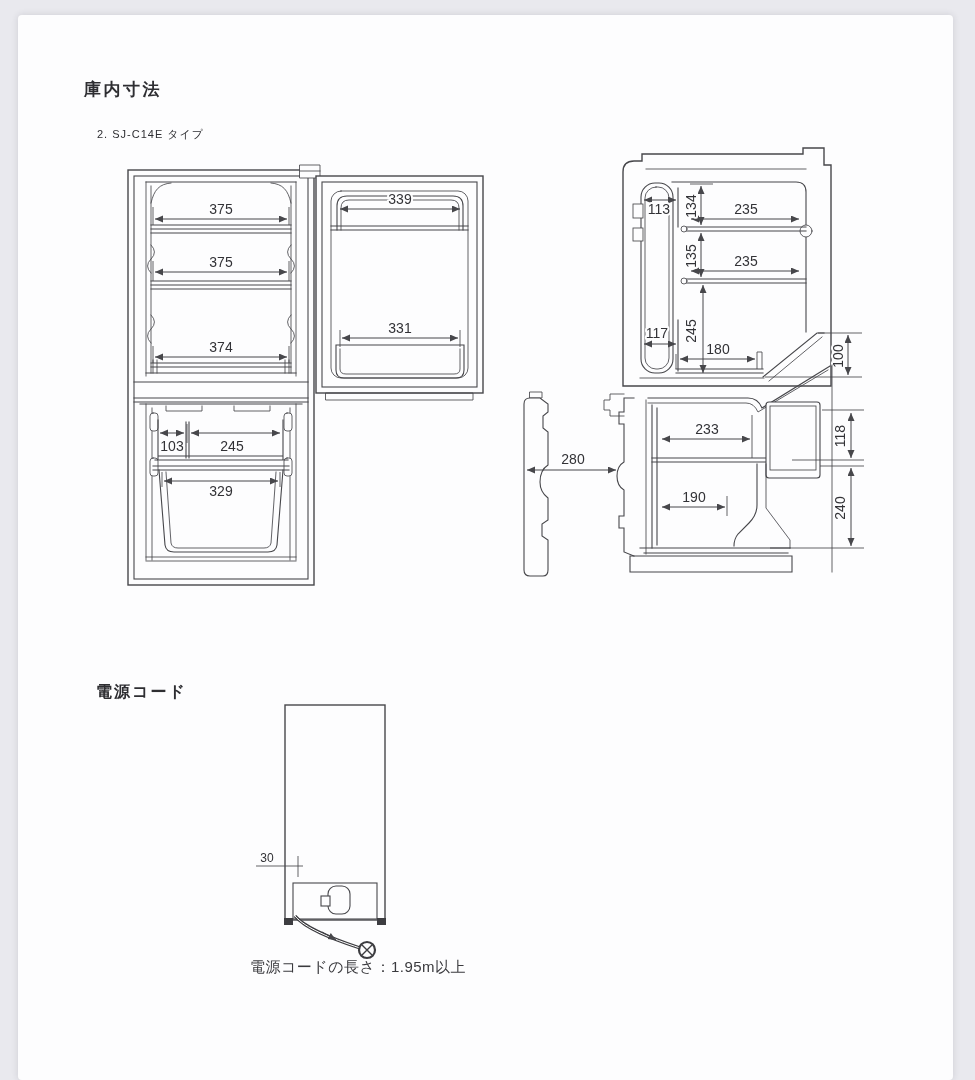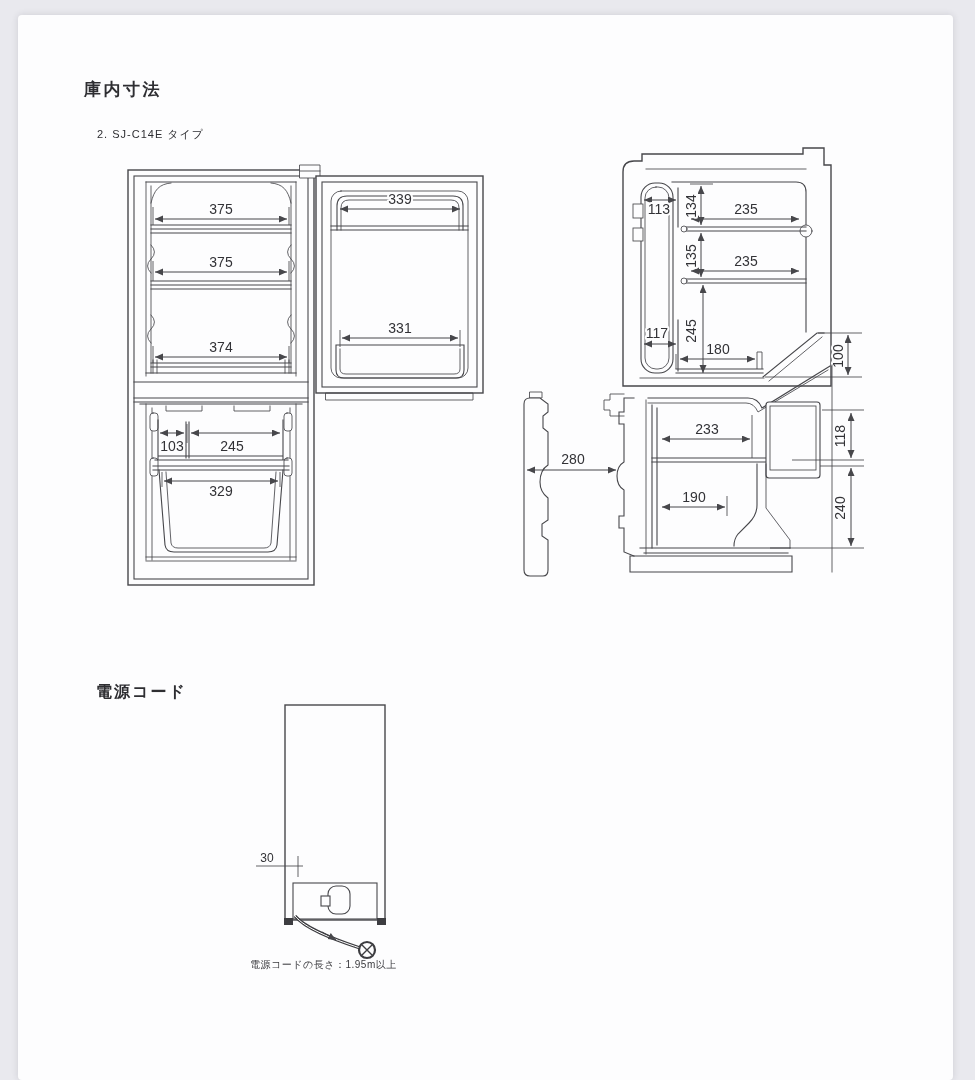--- a/index.html
+++ b/index.html
@@ -20,21 +20,21 @@
   .subheading{
     position:absolute;left:97px;top:127px;
     font-size:11px;color:#2e2e32;letter-spacing:1px;
   }
   .cord-heading{
     position:absolute;left:96px;top:664px;
     font-size:16px;font-weight:bold;color:#2e2e32;letter-spacing:2px;margin-top:18px;
   }
   .cord-caption{
     position:absolute;left:250px;top:958px;
-    font-size:10px;color:#3a3a3e;letter-spacing:0.5px;
+    font-size:15px;color:#3a3a3e;letter-spacing:0.5px;
   }
   svg.overlay{position:absolute;left:0;top:0;}
   .ln{fill:none;stroke:#47474b;stroke-width:1.1;stroke-linecap:square;}
   .ln2{fill:none;stroke:#47474b;stroke-width:1.4;stroke-linecap:square;}
   .thin{fill:none;stroke:#47474b;stroke-width:0.85;stroke-linecap:square;}
   .fillw{fill:#fdfdfe;}
   .dim{fill:none;stroke:#47474b;stroke-width:1;marker-start:url(#arr);marker-end:url(#arr);}
   .ext{fill:none;stroke:#47474b;stroke-width:0.85;}
   .dark{fill:#3d3d41;stroke:none;}
   .dlabel{

